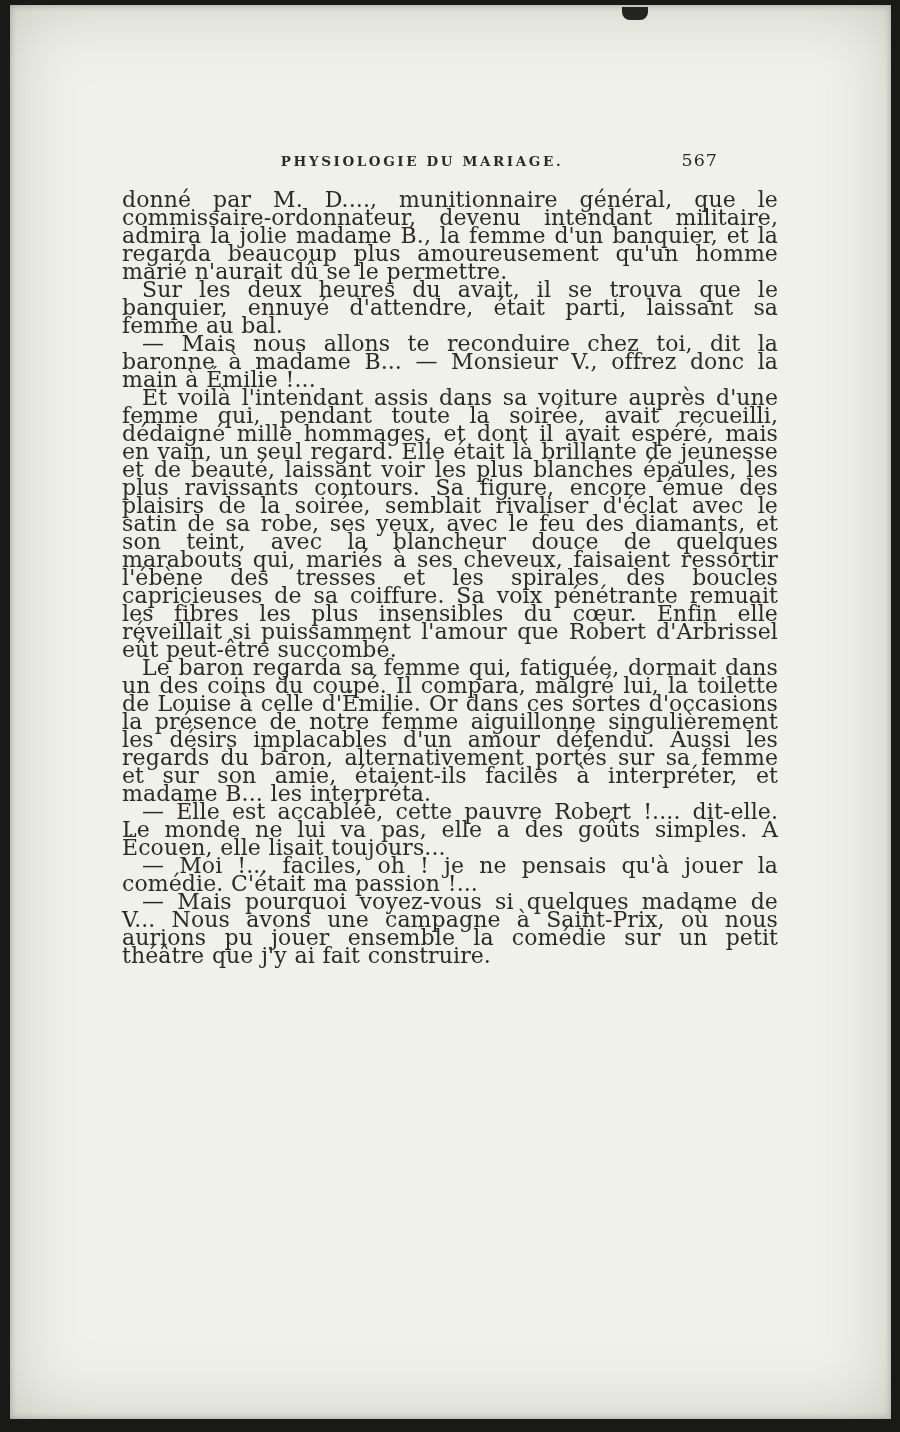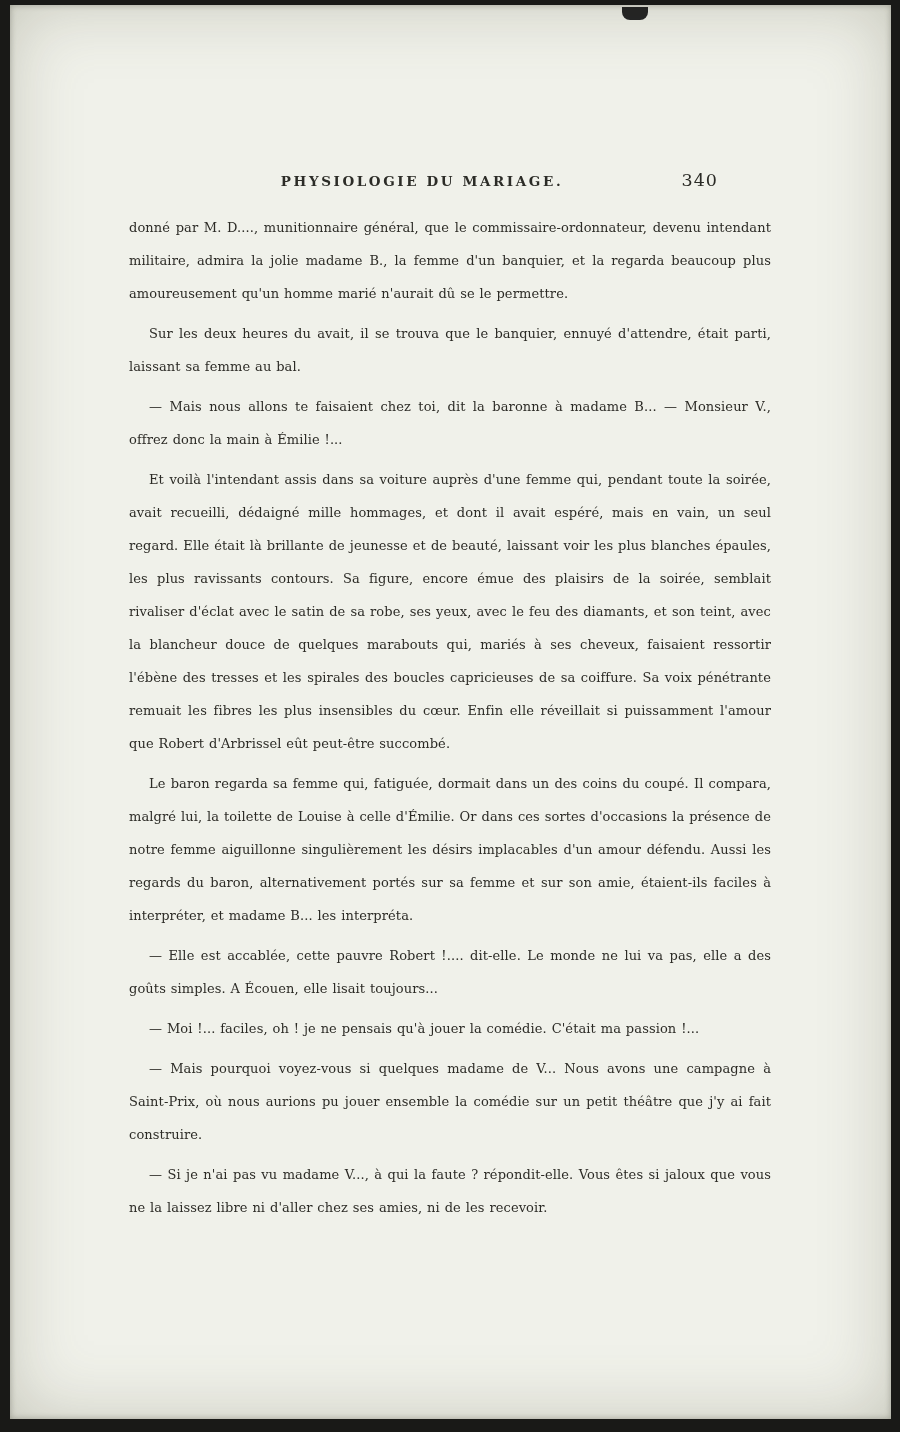--- a/index.html
+++ b/index.html
@@ -41,73 +41,71 @@
   .text-block {
     position: absolute;
     top: 148px;
     left: 112px;
     width: 656px;
   }
   .running-header {
     position: relative;
     height: 26px;
     margin-bottom: 12px;
-    margin-top: 20px;
   }
   .running-title {
     display: block;
     text-align: center;
     font-size: 13.5px;
     font-weight: 700;
     letter-spacing: 2.6px;
     color: #2c2c27;
     transform: translateX(-28px);
   }
   .folio {
     position: absolute;
     right: 60px;
     top: -3px;
     font-size: 17.5px;
     letter-spacing: 1px;
     color: #2a2a25;
   }
   .body-text p {
-    margin: 7px;
-    font-size: 13px;
-    line-height: 33px;
+    margin: 0;
+    font-size: 22px;
+    line-height: 18px;
     text-align: justify;
     color: #2c2b26;
     letter-spacing: 0.1px;
     word-spacing: 0.6px;
   }
   .body-text p.indent {
     text-indent: 20px;
   }
 </style>
 </head>
 <body>
 
 <div class="scan">
   <div class="paper">
     <div class="scan-artifact"></div>
 
     <div class="text-block">
 
       <div class="running-header">
         <span class="running-title">PHYSIOLOGIE DU MARIAGE.</span>
-        <span class="folio">340</span>
+        <span class="folio">567</span>
       </div>
 
       <div class="body-text">
         <p>donné par M. D...., munitionnaire général, que le commissaire-ordonnateur, devenu intendant militaire, admira la jolie madame B., la femme d'un banquier, et la regarda beaucoup plus amoureusement qu'un homme marié n'aurait dû se le permettre.</p>
         <p class="indent">Sur les deux heures du avait, il se trouva que le banquier, ennuyé d'attendre, était parti, laissant sa femme au bal.</p>
-        <p class="indent">— Mais nous allons te faisaient chez toi, dit la baronne à madame B... — Monsieur V., offrez donc la main à Émilie !...</p>
+        <p class="indent">— Mais nous allons te reconduire chez toi, dit la baronne à madame B... — Monsieur V., offrez donc la main à Émilie !...</p>
         <p class="indent">Et voilà l'intendant assis dans sa voiture auprès d'une femme qui, pendant toute la soirée, avait recueilli, dédaigné mille hommages, et dont il avait espéré, mais en vain, un seul regard. Elle était là brillante de jeunesse et de beauté, laissant voir les plus blanches épaules, les plus ravissants contours. Sa figure, encore émue des plaisirs de la soirée, semblait rivaliser d'éclat avec le satin de sa robe, ses yeux, avec le feu des diamants, et son teint, avec la blancheur douce de quelques marabouts qui, mariés à ses cheveux, faisaient ressortir l'ébène des tresses et les spirales des boucles capricieuses de sa coiffure. Sa voix pénétrante remuait les fibres les plus insensibles du cœur. Enfin elle réveillait si puissamment l'amour que Robert d'Arbrissel eût peut-être succombé.</p>
         <p class="indent">Le baron regarda sa femme qui, fatiguée, dormait dans un des coins du coupé. Il compara, malgré lui, la toilette de Louise à celle d'Émilie. Or dans ces sortes d'occasions la présence de notre femme aiguillonne singulièrement les désirs implacables d'un amour défendu. Aussi les regards du baron, alternativement portés sur sa femme et sur son amie, étaient-ils faciles à interpréter, et madame B... les interpréta.</p>
         <p class="indent">— Elle est accablée, cette pauvre Robert !.... dit-elle. Le monde ne lui va pas, elle a des goûts simples. A Écouen, elle lisait toujours...</p>
         <p class="indent">— Moi !... faciles, oh ! je ne pensais qu'à jouer la comédie. C'était ma passion !...</p>
         <p class="indent">— Mais pourquoi voyez-vous si quelques madame de V... Nous avons une campagne à Saint-Prix, où nous aurions pu jouer ensemble la comédie sur un petit théâtre que j'y ai fait construire.</p>
-        <p class="indent">— Si je n'ai pas vu madame V..., à qui la faute ? répondit-elle. Vous êtes si jaloux que vous ne la laissez libre ni d'aller chez ses amies, ni de les recevoir.</p>
       </div>
 
     </div>
   </div>
 </div>
 
 </body></html>

